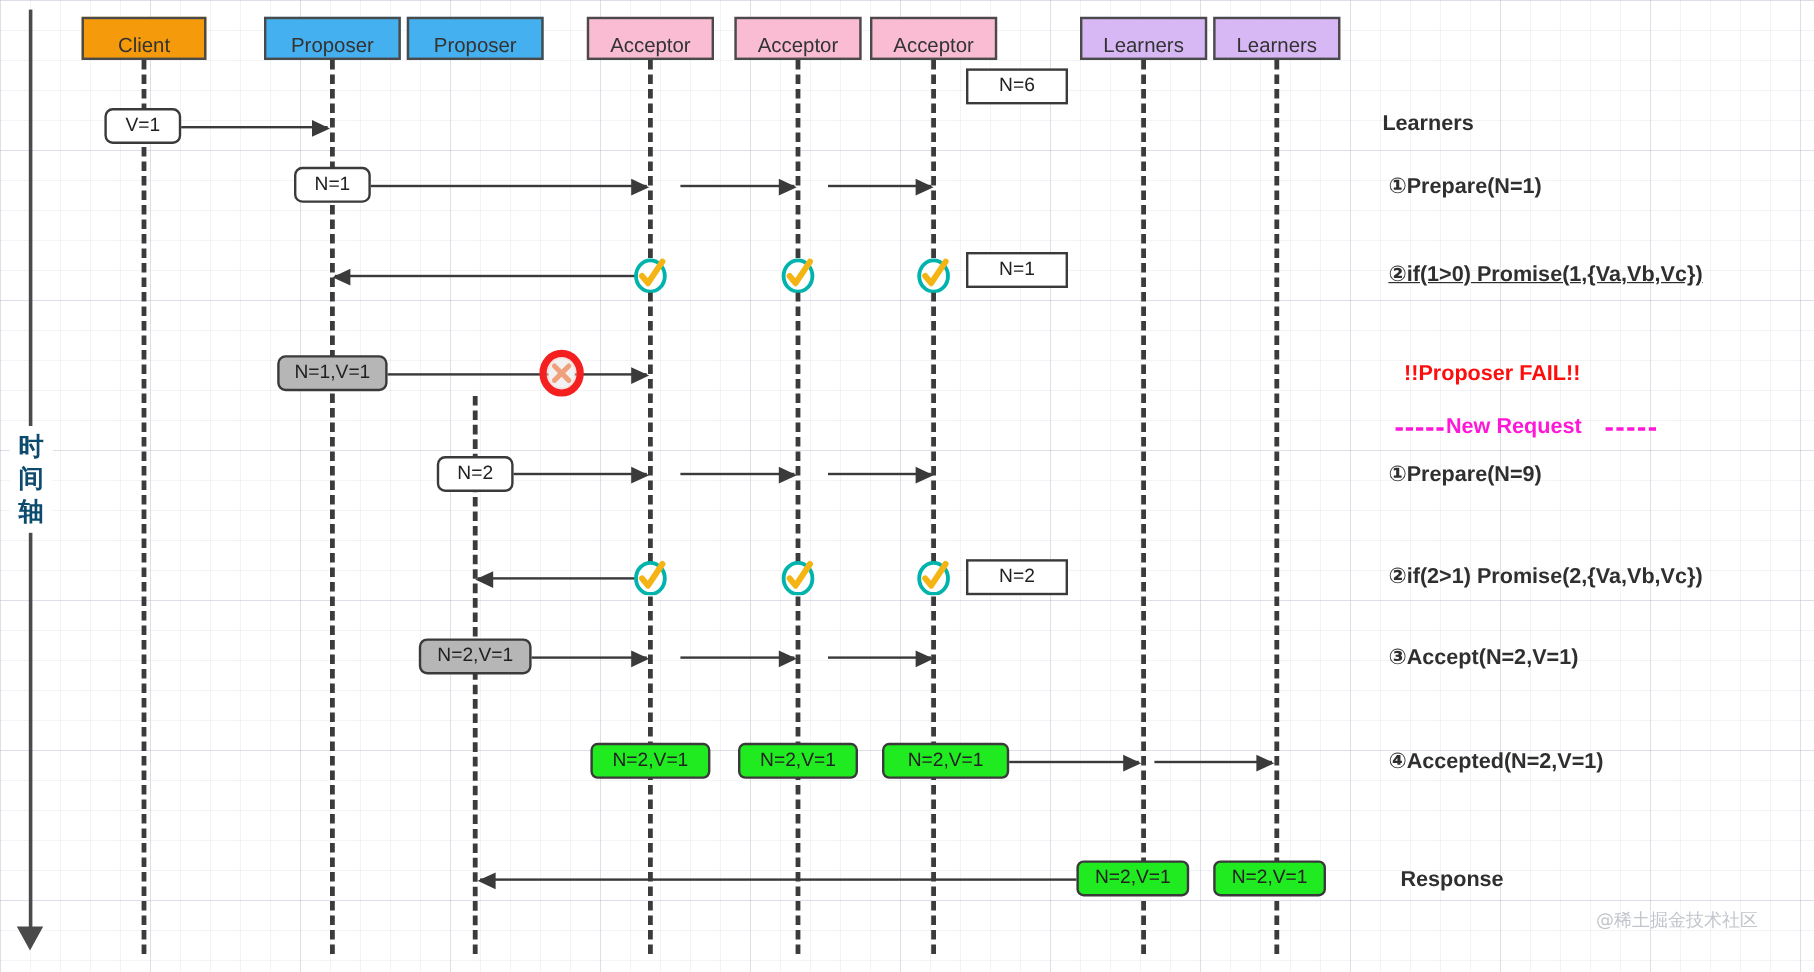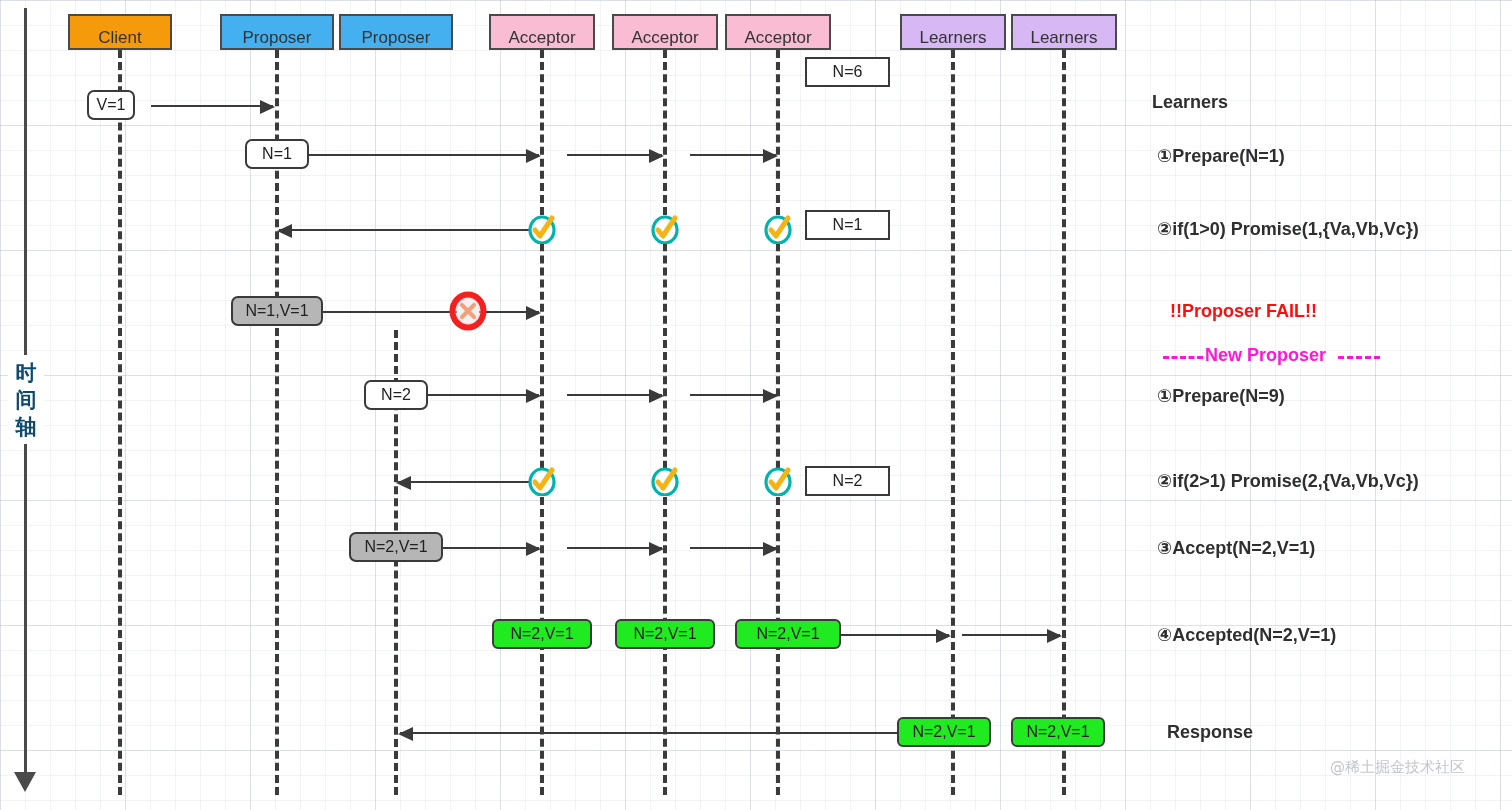--- a/index.html
+++ b/index.html
@@ -123,21 +123,21 @@
       <span>N=6</span>
     </div>
   <div class="msgbox square" style="left:805px;top:210px;width:85px;">
       <span>N=1</span>
     </div>
   <div class="msgbox square" style="left:805px;top:466px;width:85px;">
       <span>N=2</span>
     </div>
 
   <div class="arrow" style="left:151px;top:105px;width:122px;"></div>
-  <div class="msgbox" style="left:87px;top:90px;width:48px;">
+  <div class="msgbox" style="left:87px;top:90px;width:64px;">
       <span>V=1</span>
     </div>
 
   <div class="arrow" style="left:309px;top:154px;width:230px;"></div>
   <div class="arrow" style="left:567px;top:154px;width:95px;"></div>
   <div class="arrow" style="left:690px;top:154px;width:86px;"></div>
   <div class="msgbox" style="left:245px;top:139px;width:64px;">
       <span>N=1</span>
     </div>
 
@@ -209,24 +209,24 @@
   <div class="arrow left" style="left:400px;top:732px;width:497px;"></div>
   <div class="msgbox green" style="left:897px;top:717px;width:94px;">
       <span>N=2,V=1</span>
     </div>
   <div class="msgbox green" style="left:1011px;top:717px;width:94px;">
       <span>N=2,V=1</span>
     </div>
 
   <div class="ann" style="left:1152px;top:92px;">Learners</div>
   <div class="ann" style="left:1157px;top:145px;">①Prepare(N=1)</div>
-  <div class="ann" style="left:1157px;top:218px;">②if(1&gt;0) Promise(1,{Va,Vb,Vc})</div>
+  <div class="ann" style="left:1157px;top:218px;text-decoration:underline;">②if(1&gt;0) Promise(1,{Va,Vb,Vc})</div>
   <div class="ann fail" style="left:1170px;top:301px;">!!Proposer  FAIL!!</div>
   <div class="dashline" style="left:1163px;top:356px;width:40px;"></div>
-  <div class="ann newreq" style="left:1205px;top:345px;">New Proposer</div>
+  <div class="ann newreq" style="left:1205px;top:345px;">New Request</div>
   <div class="dashline" style="left:1338px;top:356px;width:42px;"></div>
   <div class="ann" style="left:1157px;top:385px;">①Prepare(N=9)</div>
   <div class="ann" style="left:1157px;top:470px;">②if(2&gt;1) Promise(2,{Va,Vb,Vc})</div>
   <div class="ann" style="left:1157px;top:537px;">③Accept(N=2,V=1)</div>
   <div class="ann" style="left:1157px;top:624px;">④Accepted(N=2,V=1)</div>
   <div class="ann" style="left:1167px;top:722px;">Response</div>
 
   <div class="watermark" style="left:1330px;top:758px;">@稀土掘金技术社区</div>
 
 </div>

